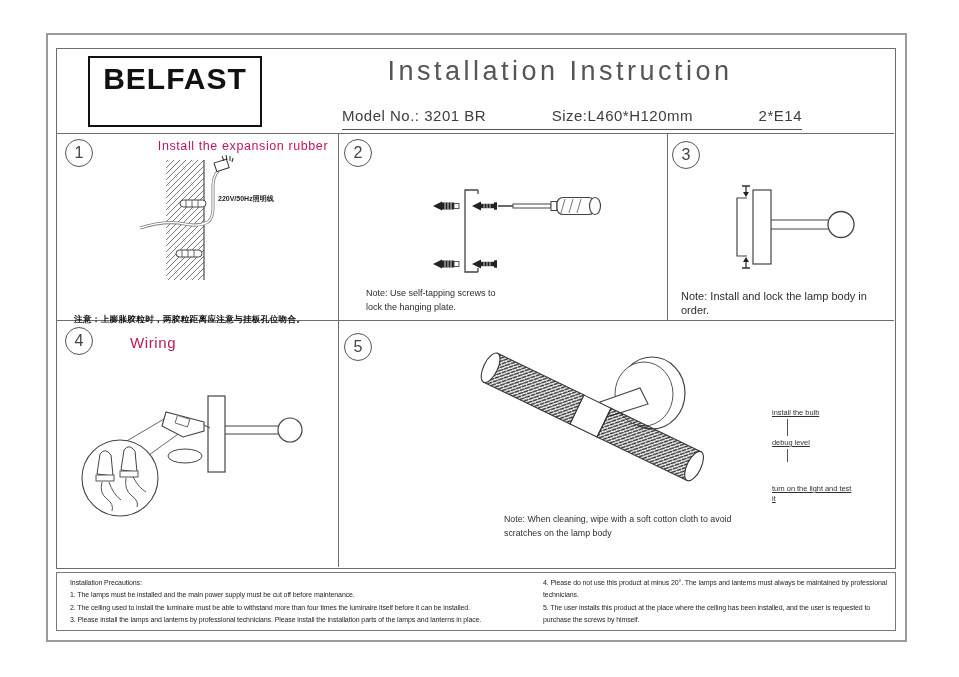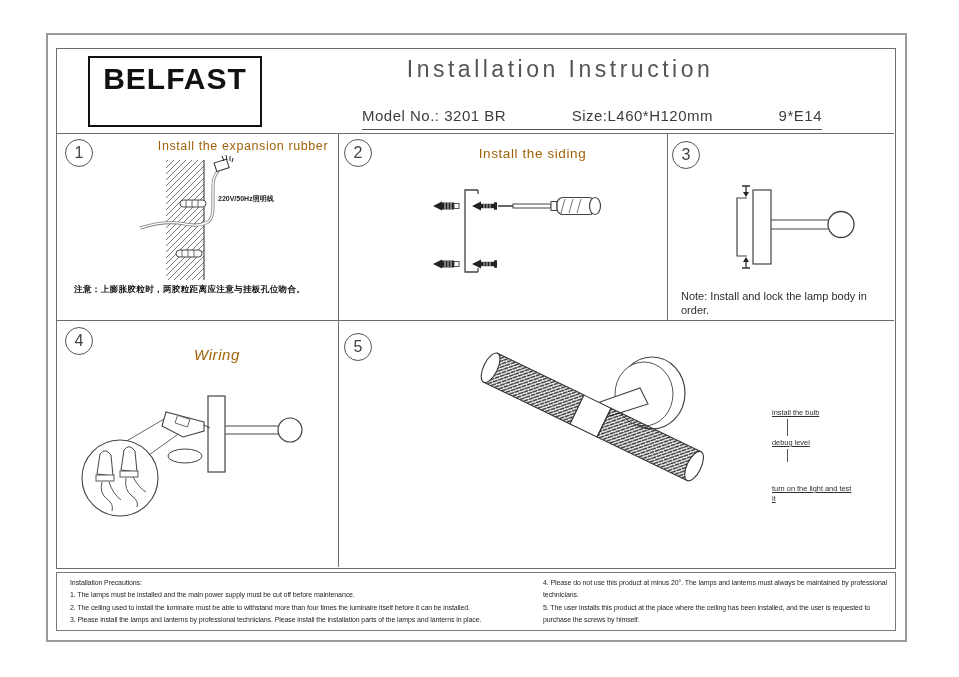--- a/index.html
+++ b/index.html
@@ -11,29 +11,29 @@
   .footer-box{left:56px;top:572px;width:838px;height:57px;border:1px solid #7a7a7a;}
   .hline{border-top:1px solid #6d6d6d;height:0;}
   .vline{border-left:1px solid #6d6d6d;width:0;}
   .logo-box{left:88px;top:56px;width:170px;height:67px;border:2px solid #111;background:#fff;
             display:flex;flex-direction:column;justify-content:flex-start;}
   .logo-primary{font-weight:bold;font-size:30px;letter-spacing:1px;color:#111;text-align:center;margin-top:6px;line-height:30px;}
   .logo-row{display:flex;align-items:center;margin:2px 4px 0 6px;}
   .logo-rule{flex:1;border-top:1.5px solid #222;height:0;}
   .logo-secondary{font-family:"Liberation Serif",serif;font-size:19px;color:#111;padding:0 4px 2px 8px;line-height:18px;}
   .logo-dash{width:9px;border-top:1.5px solid #222;height:0;}
-  .doc-title{left:330px;top:56px;width:460px;text-align:center;font-size:23px;font-weight:400;
+  .doc-title{left:330px;top:56px;width:460px;text-align:center;font-size:27px;font-weight:400;
              letter-spacing:3.5px;color:#555;}
-  .subtitle-row{left:362px;top:107px;width:460px;display:flex;justify-content:space-between;
+  .subtitle-row{left:342px;top:107px;width:460px;display:flex;justify-content:space-between;
                 border-bottom:1.2px solid #555;padding-bottom:5px;font-size:15px;color:#3d3d3d;letter-spacing:0.5px;}
   .circle-num{width:26px;height:26px;border:1.3px solid #555;border-radius:50%;
               display:flex;align-items:center;justify-content:center;font-size:16px;color:#444;background:#fff;}
-  .panel-title{color:#a16207;letter-spacing:0.6px;white-space:nowrap;}
+  .panel-title{color:#be185d;letter-spacing:0.6px;white-space:nowrap;}
   .note{color:#2e2e2e;line-height:14px;}
-  .cn-note{font-size:8.6px;font-weight:bold;color:#111;letter-spacing:0.3px;white-space:nowrap;}
+  .cn-note{font-size:8.6px;font-weight:bold;color:#111;letter-spacing:0.3px;white-space:nowrap;margin-top:30px;}
   .wire-label{font-size:7px;font-weight:bold;color:#222;white-space:nowrap;}
   .steps-text{font-size:7.4px;color:#2e2e2e;line-height:10px;text-decoration:underline;}
   .step-connector{border-left:1px solid #555;width:0;}
   .footer-text{font-size:7px;color:#1f1f1f;line-height:12.4px;letter-spacing:-0.1px;}
   .footer-left div{white-space:nowrap;}
   svg{display:block;}
 </style>
 </head>
 <body>
 
@@ -48,21 +48,21 @@
   <div class="abs vline" style="left:338px;top:320px;height:247px;"></div>
   <div class="abs footer-box"></div>
 
   <div class="abs logo-box">
     <div class="logo-primary">BELFAST</div>
   </div>
   <div class="abs doc-title">Installation Instruction</div>
   <div class="abs subtitle-row">
     <span>Model No.: 3201 BR</span>
     <span>Size:L460*H120mm</span>
-    <span>9*E14</span>
+    <span>2*E14</span>
   </div>
 
   <div class="abs circle-num" style="left:65px;top:139px;">
     <span>1</span>
   </div>
   <div class="abs panel-title" style="left:150px;top:139px;width:186px;text-align:center;font-size:12.5px;">Install the expansion rubber</div>
   <svg class="abs" style="left:130px;top:150px;" width="175" height="138" viewBox="0 0 175 138">
     <defs>
       <pattern id="hatch1" width="6" height="6" patternUnits="userSpaceOnUse">
         <path d="M0,6 L6,0" stroke="#6a6a6a" stroke-width="0.9" fill="none"></path>
@@ -91,21 +91,20 @@
       <line x1="58" y1="100" x2="58" y2="107" stroke="#444" stroke-width="0.8"></line>
       <line x1="64" y1="100" x2="64" y2="107" stroke="#444" stroke-width="0.8"></line>
     </g>
   </svg>
   <div class="abs wire-label" style="left:218px;top:194px;">220V/50Hz照明线</div>
   <div class="abs cn-note" style="left:74px;top:284px;">注意：上膨胀胶粒时，两胶粒距离应注意与挂板孔位吻合。</div>
 
   <div class="abs circle-num" style="left:344px;top:139px;">
     <span>2</span>
   </div>
-  <div class="abs panel-title" style="left:430px;top:146px;width:205px;text-align:center;font-size:13.5px;">Install the siding</div>
   <svg class="abs" style="left:420px;top:182px;" width="190" height="100" viewBox="0 0 190 100">
     <polyline points="58,8 45,8 45,90 58,90" fill="none" stroke="#444" stroke-width="1.3"></polyline>
     <line x1="58" y1="8" x2="58" y2="12" stroke="#444" stroke-width="1.3"></line>
     <line x1="58" y1="90" x2="58" y2="86" stroke="#444" stroke-width="1.3"></line>
     <g>
       <polygon points="13,24 22,19.5 22,28.5" fill="#222"></polygon>
       <rect x="22" y="20.5" width="12" height="7" fill="#222"></rect>
       <line x1="25" y1="20.5" x2="25" y2="27.5" stroke="#fff" stroke-width="0.8"></line>
       <line x1="28" y1="20.5" x2="28" y2="27.5" stroke="#fff" stroke-width="0.8"></line>
       <line x1="31" y1="20.5" x2="31" y2="27.5" stroke="#fff" stroke-width="0.8"></line>
@@ -139,20 +138,24 @@
       <line x1="78" y1="24" x2="93" y2="24" stroke="#444" stroke-width="1.6"></line>
       <rect x="93" y="22" width="38" height="4" fill="#fff" stroke="#444" stroke-width="1"></rect>
       <rect x="131" y="19.5" width="6" height="9" fill="#fff" stroke="#444" stroke-width="1"></rect>
       <rect x="137" y="15.5" width="38" height="17" rx="6" fill="#fff" stroke="#444" stroke-width="1.2"></rect>
       <ellipse cx="175" cy="24" rx="5.5" ry="8.5" fill="#fff" stroke="#444" stroke-width="1.2"></ellipse>
       <line x1="145" y1="17" x2="141" y2="31" stroke="#555" stroke-width="0.8"></line>
       <line x1="153" y1="17" x2="149" y2="31" stroke="#555" stroke-width="0.8"></line>
       <line x1="161" y1="17" x2="157" y2="31" stroke="#555" stroke-width="0.8"></line>
     </g>
   </svg>
+  <div class="abs note" style="left:366px;top:286px;font-size:9px;">
+    <div>Note: Use self-tapping screws to</div>
+    <div>lock the hanging plate.</div>
+  </div>
 
   <div class="abs circle-num" style="left:672px;top:141px;">
     <span>3</span>
   </div>
   <svg class="abs" style="left:725px;top:183px;" width="135" height="90" viewBox="0 0 135 90">
     <g>
       <line x1="17" y1="3" x2="25" y2="3" stroke="#222" stroke-width="1.4"></line>
       <line x1="21" y1="3" x2="21" y2="9" stroke="#222" stroke-width="1.2"></line>
       <polygon points="18,9 24,9 21,14" fill="#222"></polygon>
     </g>
@@ -168,21 +171,21 @@
     <circle cx="116" cy="41.5" r="13" fill="#fff" stroke="#444" stroke-width="1.3"></circle>
   </svg>
   <div class="abs note" style="left:681px;top:289px;font-size:11px;">
     <div>Note: Install and lock the lamp body in</div>
     <div>order.</div>
   </div>
 
   <div class="abs circle-num" style="left:65px;top:327px;">
     <span>4</span>
   </div>
-  <div class="abs panel-title" style="left:130px;top:346px;width:110px;text-align:right;font-size:15px;font-style:italic;">Wiring</div>
+  <div class="abs panel-title" style="left:130px;top:334px;width:110px;text-align:left;font-size:15px;">Wiring</div>
   <svg class="abs" style="left:63px;top:392px;" width="255" height="140" viewBox="0 0 255 140">
     <line x1="86" y1="63" x2="118" y2="40" stroke="#555" stroke-width="0.9"></line>
     <line x1="62" y1="50" x2="101" y2="27" stroke="#555" stroke-width="0.9"></line>
     <rect x="145" y="4" width="17" height="76" fill="#fff" stroke="#444" stroke-width="1.2"></rect>
     <line x1="162" y1="34" x2="215" y2="34" stroke="#444" stroke-width="1.1"></line>
     <line x1="162" y1="42" x2="215" y2="42" stroke="#444" stroke-width="1.1"></line>
     <circle cx="227" cy="38" r="12" fill="#fff" stroke="#444" stroke-width="1.2"></circle>
     <g>
       <path d="M 141,30 L 103,20 L 99,34 L 120,45 L 141,39 Z" fill="#fff" stroke="#444" stroke-width="1.1"></path>
       <rect x="113" y="25" width="13" height="8" fill="#fff" stroke="#555" stroke-width="0.8" transform="rotate(18 119 29)"></rect>
@@ -222,20 +225,24 @@
       <rect x="130" y="-16" width="100" height="32" fill="url(#knurl)" stroke="#333" stroke-width="1.1"></rect>
       <ellipse cx="4" cy="0" rx="7" ry="16" fill="#fff" stroke="#333" stroke-width="1.1"></ellipse>
       <ellipse cx="230" cy="0" rx="7" ry="16" fill="#fff" stroke="#333" stroke-width="1.1"></ellipse>
     </g>
   </svg>
   <div class="abs steps-text" style="left:772px;top:408px;">install the bulb</div>
   <div class="abs step-connector" style="left:787px;top:419px;height:17px;"></div>
   <div class="abs steps-text" style="left:772px;top:438px;">debug level</div>
   <div class="abs step-connector" style="left:787px;top:449px;height:13px;"></div>
   <div class="abs steps-text" style="left:772px;top:484px;width:82px;">turn on the light and test it</div>
+  <div class="abs note" style="left:504px;top:512px;font-size:8.8px;line-height:14px;">
+    <div>Note: When cleaning, wipe with a soft cotton cloth to avoid</div>
+    <div>scratches on the lamp body</div>
+  </div>
 
   <div class="abs footer-text footer-left" style="left:70px;top:577px;width:470px;">
     <div>Installation Precautions:</div>
     <div>1. The lamps must be installed and the main power supply must be cut off before maintenance.</div>
     <div>2. The ceiling used to install the luminaire must be able to withstand more than four times the luminaire itself before it can be installed.</div>
     <div>3. Please install the lamps and lanterns by professional technicians. Please install the installation parts of the lamps and lanterns in place.</div>
   </div>
   <div class="abs footer-text" style="left:543px;top:577px;width:348px;">
     <div>4. Please do not use this product at minus 20°. The lamps and lanterns must always be maintained by professional technicians.</div>
     <div>5. The user installs this product at the place where the ceiling has been installed, and the user is requested to purchase the screws by himself.</div>

